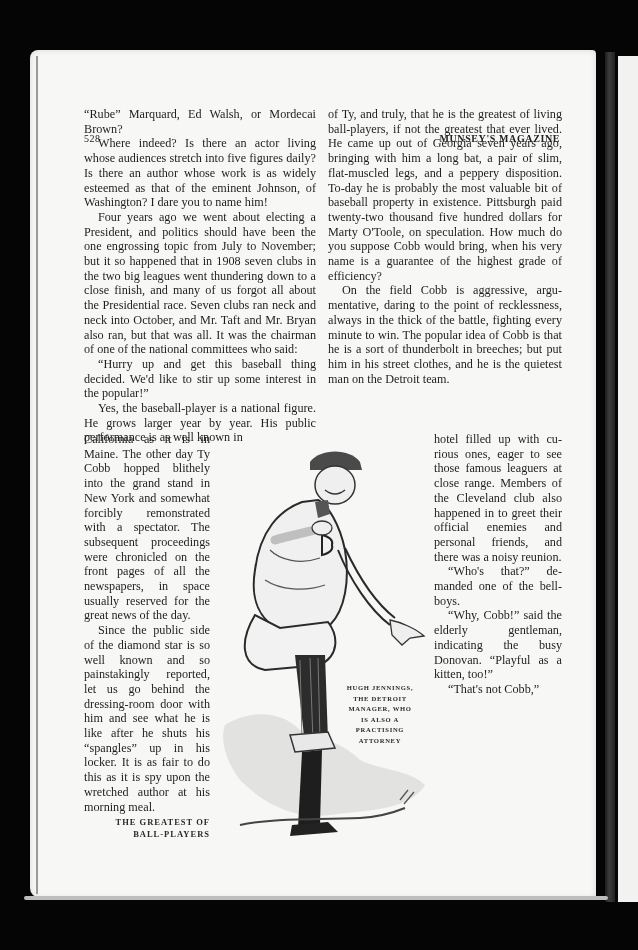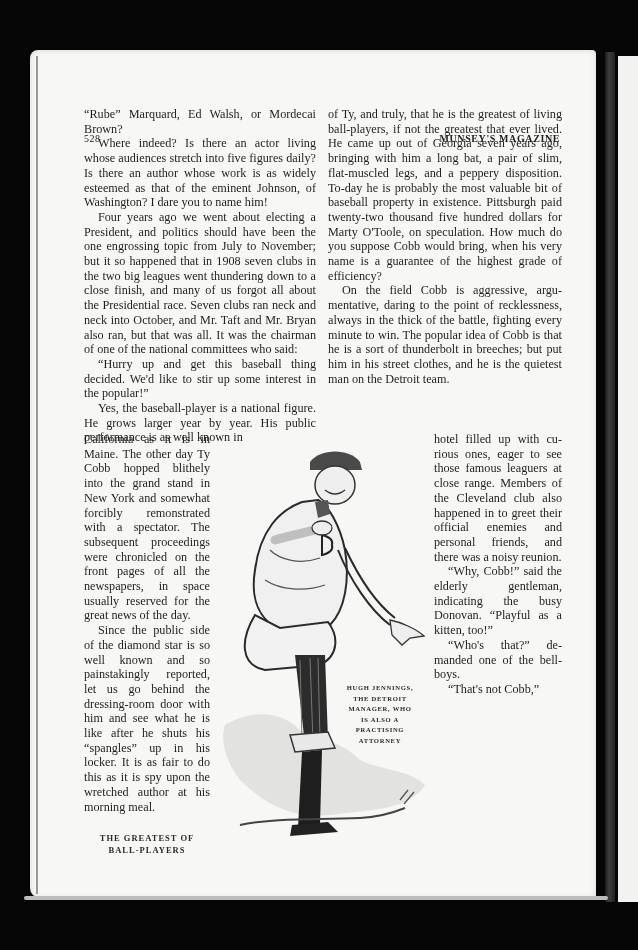--- a/index.html
+++ b/index.html
@@ -34,21 +34,21 @@
     .col {
       position: absolute; font-size: 12.2px; line-height: 14.7px; color: #1e1e1e; text-align: justify;
     }
     .col p { margin: 0; text-indent: 14px; hyphens: manual; }
     .col p.noindent { text-indent: 0; }
     .col-left { left: 84px; top: 107px; width: 232px; }
     .col-left-narrow { left: 84px; top: 432px; width: 126px; }
     .col-right { left: 328px; top: 107px; width: 234px; }
     .col-right-narrow { left: 434px; top: 432px; width: 128px; }
     .subhead {
-      text-align: center; font-size: 8.5px; letter-spacing: 1px; line-height: 12px; margin: 18px 0 8px; font-weight: bold; color: #2a2a2a;
+      text-align: right; font-size: 8.5px; letter-spacing: 1px; line-height: 12px; margin: 2px 0 8px; font-weight: bold; color: #2a2a2a;
     }
     .caption {
       position: absolute; left: 340px; top: 683px; width: 80px; text-align: center;
       font-size: 6.6px; line-height: 10.5px; letter-spacing: 0.7px; color: #2b2b2b; font-weight: bold;
     }
     .illustration { position: absolute; left: 210px; top: 440px; width: 230px; height: 410px; }
   </style>
 </head>
 <body>
 
@@ -80,22 +80,22 @@
   </div>
 </div>
 
 <div class="col col-right">
   <p class="noindent">of Ty, and truly, that he is the greatest of living ball-players, if not the greatest that ever lived. He came up out of Georgia seven years ago, bringing with him a long bat, a pair of slim, flat-muscled legs, and a peppery disposition. To-day he is probably the most valuable bit of baseball property in existence. Pittsburgh paid twenty-two thousand five hundred dollars for Marty O'Toole, on speculation. How much do you suppose Cobb would bring, when his very name is a guarantee of the highest grade of efficiency?</p>
   <p>On the field Cobb is aggressive, argu­mentative, daring to the point of reckless­ness, always in the thick of the battle, fight­ing every minute to win. The popular idea of Cobb is that he is a sort of thunderbolt in breeches; but put him in his street clothes, and he is the quietest man on the Detroit team.</p>
 </div>
 
 <div class="col col-right-narrow">
   <p class="noindent">hotel filled up with cu­rious ones, eager to see those famous leaguers at close range. Mem­bers of the Cleveland club also happened in to greet their official enemies and personal friends, and there was a noisy reunion.</p>
+  <p>“Who's that?” de­manded one of the bell­boys.</p>
   <p>“Why, Cobb!” said the elderly gentleman, indicating the busy Donovan. “Playful as a kitten, too!”</p>
-  <p>“Who's that?” de­manded one of the bell­boys.</p>
   <p>“That's not Cobb,”</p>
 </div>
 
 <svg class="illustration" viewBox="0 0 230 410">
 
   <path d="M15 285 C40 270 70 270 90 290 C110 300 130 300 150 320 C170 330 200 330 215 345 C200 370 160 370 120 375 C80 380 50 360 30 340 C15 320 10 300 15 285Z" fill="#d8d8d8" opacity="0.7"></path>
 
   <path d="M100 22 C110 8 140 8 150 22 L152 30 L100 30Z" fill="#4a4a4a"></path>
 
   <ellipse cx="125" cy="45" rx="20" ry="19" fill="#efefef" stroke="#333" stroke-width="1.5"></ellipse>

